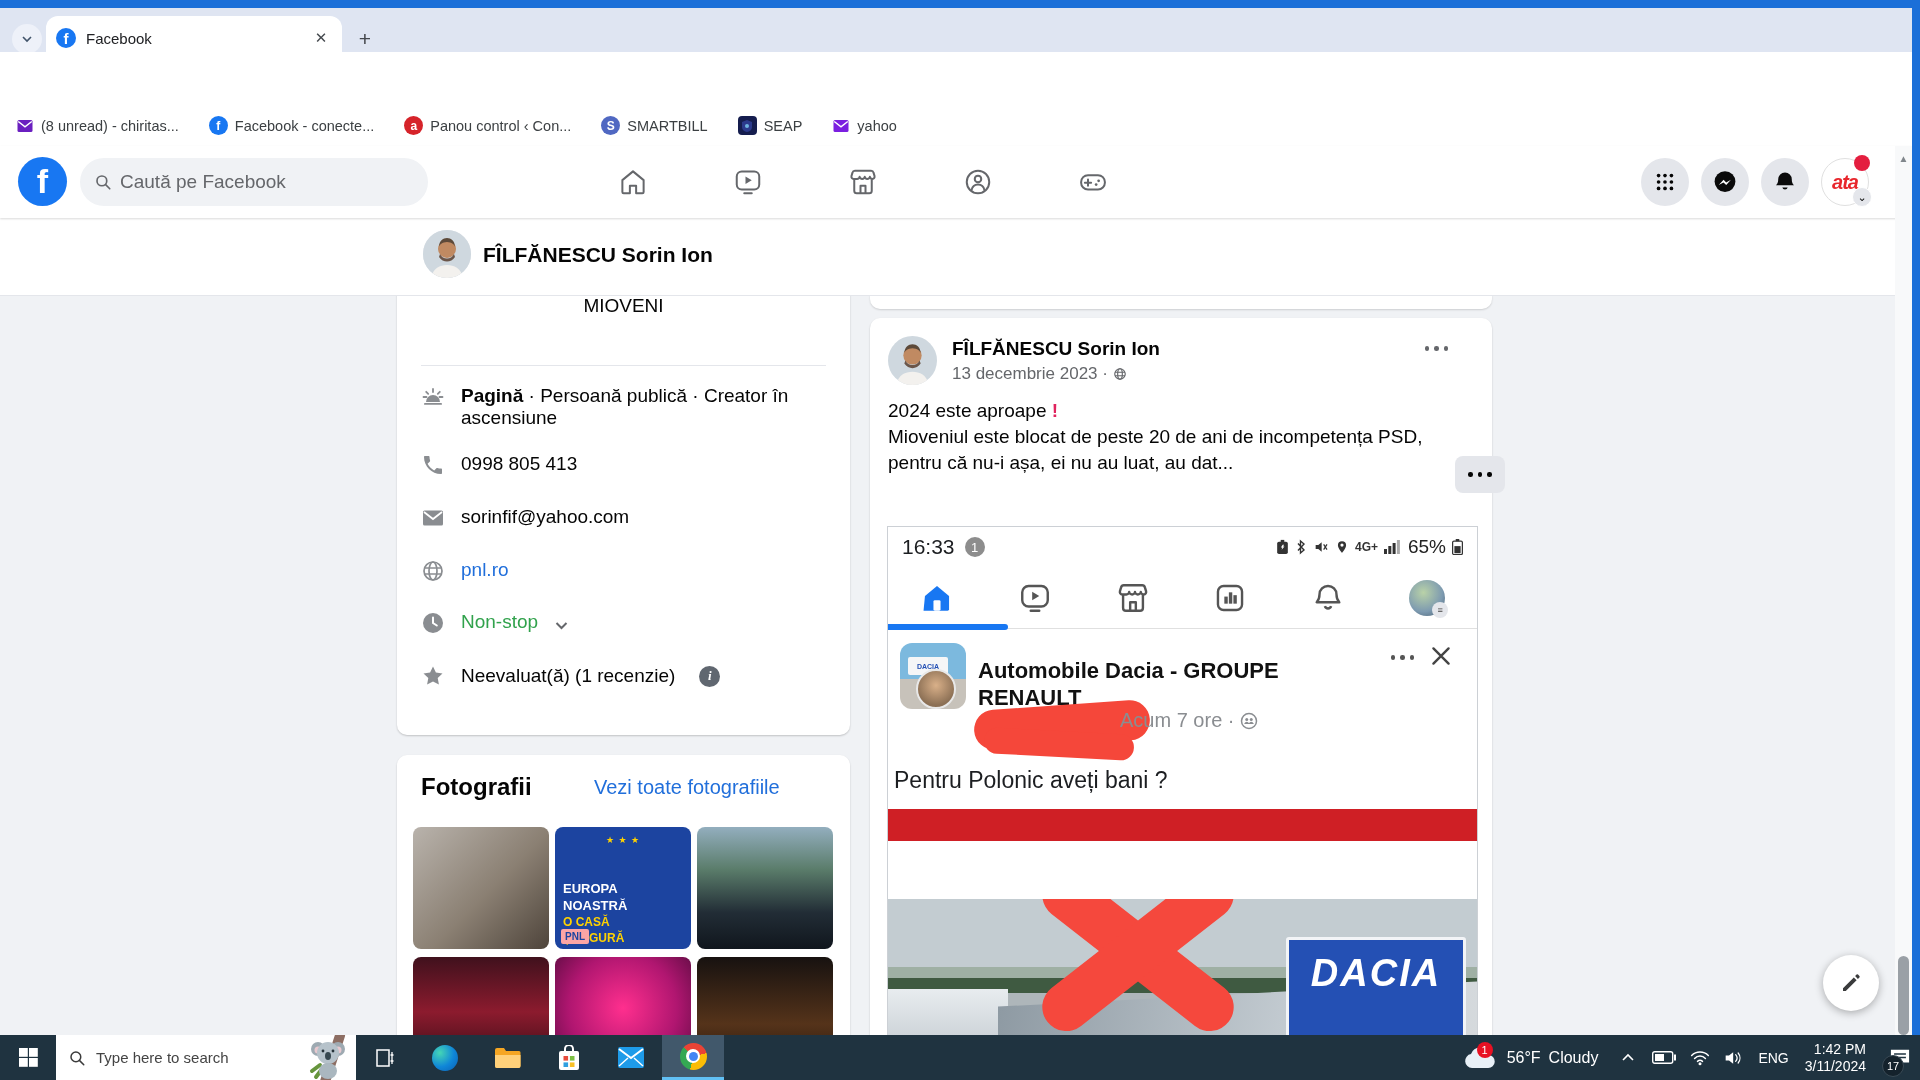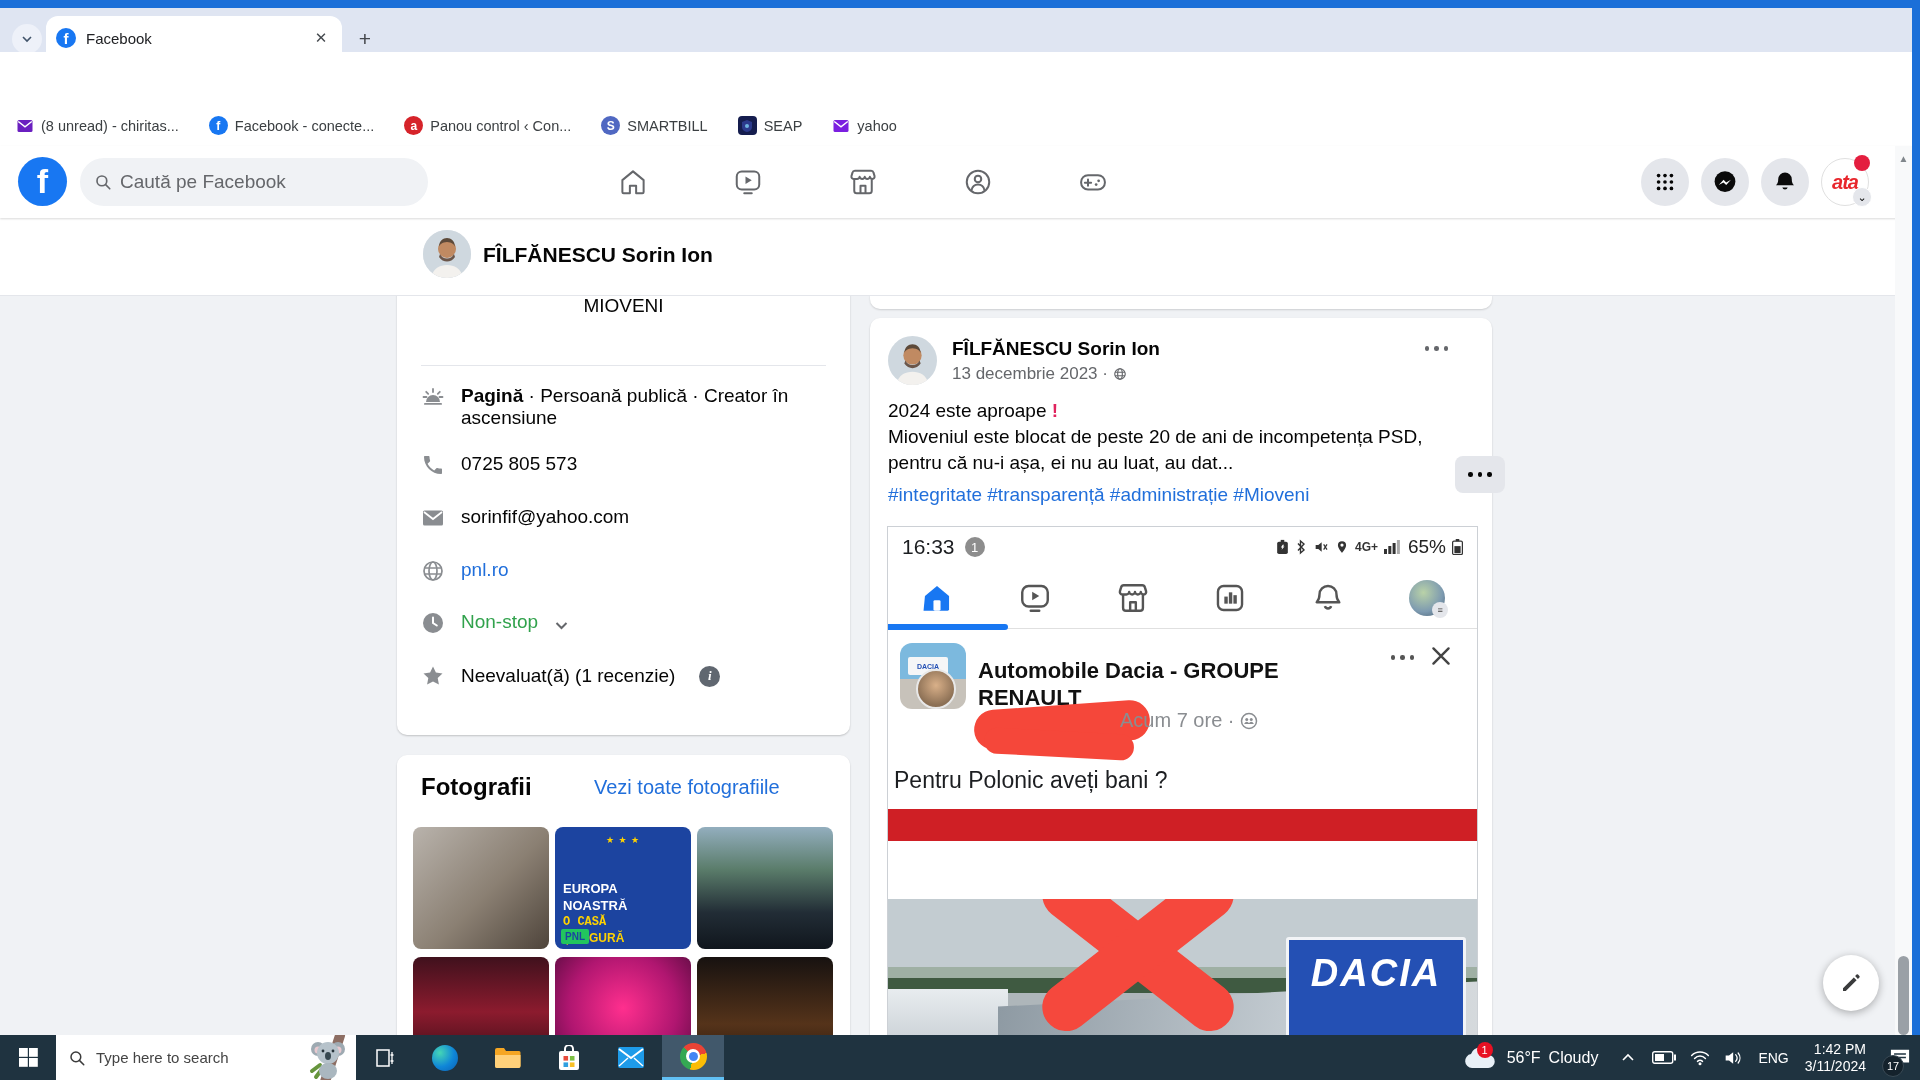--- a/index.html
+++ b/index.html
@@ -356,21 +356,21 @@
             <path d="M12 4v3M5.2 6.8l2 2M18.8 6.8l-2 2M2.5 12h3M18.5 12h3"></path>
           </g>
           <rect x="3" y="18" width="18" height="1.8" rx=".9"></rect>
         </svg>
       <span><b>Pagină</b><span> · Persoană publică · Creator în ascensiune</span></span>
     </div>
     <div class="info-row" style="top:208px;">
       <svg class="ic-cell" viewBox="0 0 24 24" fill="currentColor">
           <path d="M6.6 10.8c1.5 3 3.6 5.1 6.6 6.6l2.2-2.2c.3-.3.7-.4 1-.2 1.1.4 2.3.6 3.6.6.6 0 1 .4 1 1V20c0 .6-.4 1-1 1C10.6 21 3 13.4 3 4c0-.6.4-1 1-1h3.5c.6 0 1 .4 1 1 0 1.2.2 2.4.6 3.6.1.3 0 .7-.2 1z"></path>
         </svg>
-      <span>0725 805 573</span>
+      <span>0998 805 413</span>
     </div>
     <div class="info-row" style="top:261px;">
       <svg class="ic-cell" viewBox="0 0 24 24" fill="currentColor">
           <rect x="2" y="4.5" width="20" height="15" rx="1.5"></rect>
           <path d="M3 6l9 7 9-7" fill="none" stroke="#fff" stroke-width="1.8"></path>
         </svg>
       <span>sorinfif@yahoo.com</span>
     </div>
     <div class="info-row" style="top:314px;">
       <svg class="ic-cell" viewBox="0 0 24 24" fill="none" stroke="currentColor" stroke-width="1.7">
@@ -400,23 +400,23 @@
   </div>
 
   <div class="abs card" style="left:397px;top:755px;width:453px;height:375px;">
     <span class="photos-title abs" style="left:24px;top:18px;text-align:right;">Fotografii</span>
     <span class="see-all abs" style="left:197px;top:21px;">Vezi toate fotografiile</span>
     <div class="ptile" style="left:16px;top:72px;background:linear-gradient(135deg,#b9b3ac,#8a7f72 55%,#4e443b);"></div>
     <div class="ptile" style="left:158px;top:72px;background:#1c44a0;color:#ffd200;">
       <div style="text-align:center;font-size:9px;letter-spacing:1px;margin-top:8px;color:#ffd200;">★ ★ ★</div>
       <div style="font-weight:bold;font-size:13px;padding:2px 8px;color:#fff;margin-top:34px;">EUROPA</div>
       <div style="font-weight:bold;font-size:13px;padding:0 8px;color:#fff;">NOASTRĂ</div>
-      <div style="font-weight:bold;font-size:12px;padding:2px 8px;font-family:Liberation Mono, monospace;">O CASĂ</div>
+      <div style="font-weight:bold;font-size:12px;padding:2px 8px;">O CASĂ</div>
       <div style="font-weight:bold;font-size:12px;padding:0 8px;">ȘI SIGURĂ</div>
-      <div style="position:absolute;left:6px;bottom:5px;background:#22c55e;color:#1c44a0;font-weight:bold;font-size:10px;padding:2px 4px;border-radius:2px;">PNL</div>
+      <div style="position:absolute;left:6px;bottom:5px;background:#fca5a5;color:#1c44a0;font-weight:bold;font-size:10px;padding:2px 4px;border-radius:2px;">PNL</div>
     </div>
     <div class="ptile" style="left:300px;top:72px;background:linear-gradient(180deg,#93aebe 0%,#5a7c6a 35%,#222d36 70%,#10161d);"></div>
     <div class="ptile" style="left:16px;top:202px;background:linear-gradient(180deg,#40111d,#8c1b2e 45%,#20090f);"></div>
     <div class="ptile" style="left:158px;top:202px;background:radial-gradient(circle at 50% 42%,#ff2f8e,#b01670 55%,#4e0a3a);"></div>
     <div class="ptile" style="left:300px;top:202px;background:linear-gradient(180deg,#171210,#55331a 55%,#1c1008);"></div>
   </div>
 
   <div class="abs" style="left:870px;top:295px;width:622px;height:14px;background:#fff;border-radius:0 0 10px 10px;box-shadow:0 1px 2px rgba(0,0,0,.15);"></div>
 
   <div class="abs card" style="left:870px;top:318px;width:622px;height:760px;">
@@ -442,21 +442,20 @@
       <span class="dots3">
           <i></i>
           <i></i>
           <i></i>
         </span>
     </div>
     <div class="post-text abs" style="left:18px;top:80px;width:588px;">
       <span>2024 este aproape </span><span class="excl">!</span>
       <div>Mioveniul este blocat de peste 20 de ani de incompetența PSD, pentru că nu-i așa, ei nu au luat, au dat...</div>
     </div>
-    <div class="hashtags abs" style="left:18px;top:166px;">#integritate #transparență #administrație #Mioveni</div>
 
     <div class="abs" style="left:17px;top:208px;width:589px;height:552px;border:1px solid #ccd0d5;overflow:hidden;background:#fff;">
       <div class="ss-status">
         <span class="ss-time">16:33</span>
         <span class="ss-badge">1</span>
         <span style="flex:1"></span>
         <svg class="ss-ic" width="13" height="16" viewBox="0 0 14 18">
             <rect x="1" y="3" width="12" height="14" rx="2" fill="#333"></rect>
             <rect x="5" y="1" width="4" height="2.5" fill="#333"></rect>
             <path d="M7 6l-2.5 4h2l-1 3 4-4.5h-2l1.5-2.5z" fill="#fff" transform="scale(.8) translate(2,2)"></path>

